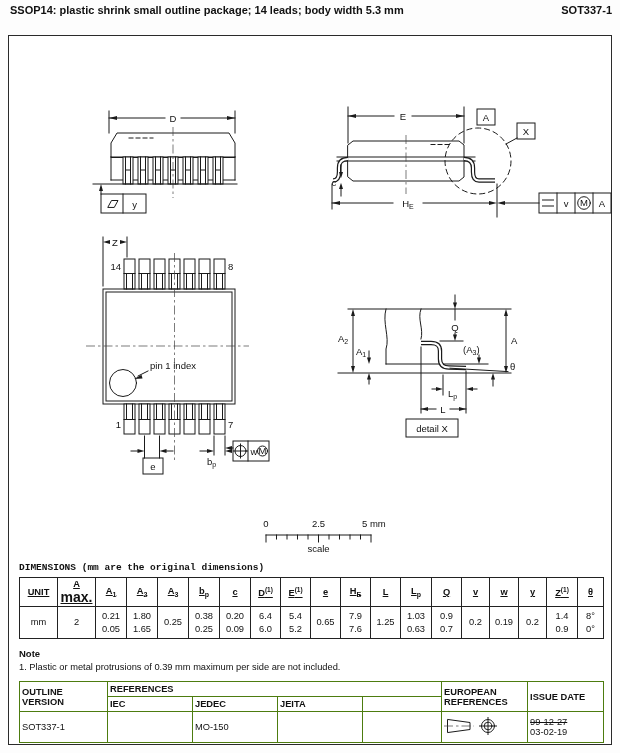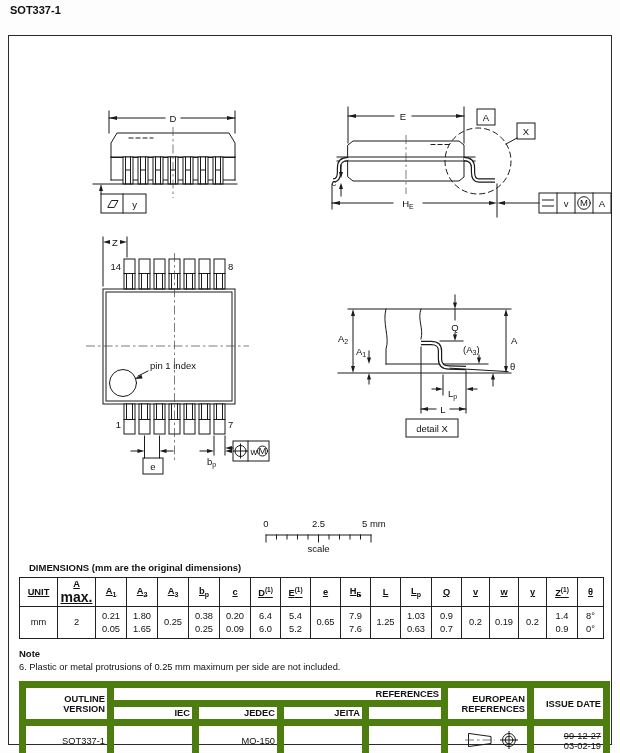--- a/index.html
+++ b/index.html
@@ -6,50 +6,51 @@
   html,body { width:620px; height:753px; }
   body { background:#fdfdfd; font-family:"Liberation Sans",sans-serif; position:relative; color:#111; }
   .hdr { position:absolute; left:10px; right:8px; top:4px; display:flex; justify-content:space-between; font-size:11px; font-weight:bold; }
   .frame { position:absolute; left:8px; top:35px; width:604px; height:710px; border:1.5px solid #2a2a2a; background:#fff; }
   .abs { position:absolute; }
   .fv { left:80px; top:61px; }
   .sv { left:322px; top:61px; }
   .bv { left:77px; top:193px; }
   .dv { left:327px; top:253px; }
   .sb { left:232px; top:477px; }
-  .dims-title { position:absolute; left:20px; top:526px; font-size:9.5px; font-weight:bold; }
+  .dims-title { position:absolute; left:10px; top:526px; font-size:9.5px; font-weight:bold;font-family:Liberation Mono, monospace; }
   table.dims { position:absolute; left:10px; top:541px; width:584px; border-collapse:collapse; table-layout:fixed; font-size:9.3px; }
   .dims th,.dims td { border:1px solid #222; text-align:center; vertical-align:middle; padding:1px 0; }
   .dims th { font-weight:bold; height:26px;text-decoration:underline; }
   .dims td { height:32px; white-space:pre-line; line-height:1.3; }
   .dims sub { font-size:7px; }
   .dims sup { font-size:6.5px; }
   .l2 { display:block; font-size:14px; }
   .note-h { position:absolute; left:10px; top:612px; font-size:9.5px; font-weight:bold; }
   .note-t { position:absolute; left:10px; top:626px; font-size:9.3px; }
   table.refs { position:absolute; left:10px; top:645px; width:584px; border-collapse:collapse; table-layout:fixed; font-size:9.3px; }
-  .refs th,.refs td { border:7px solid #4d7c0f; text-align:right; vertical-align:middle; padding:1px 2px; }
+  .refs th,.refs td { border:1px solid #4d7c0f; text-align:left; vertical-align:middle; padding:1px 2px; }
   .refs th { font-weight:bold; white-space:pre-line; }
   .refs td { height:28px; }
   .strike { text-decoration:line-through; }
   
   .dln { stroke:#1b1b1b; stroke-width:1; fill:none; stroke-linecap:square; }
   .ddash { stroke-dasharray:4 3; }
   .dcl { stroke:#444; stroke-width:0.7; fill:none; stroke-dasharray:9 3 2.5 3; }
   .dfill { fill:#1b1b1b; stroke:none; }
   .pin { fill:#fff; stroke:#1b1b1b; stroke-width:1; }
   .lead { stroke:#1b1b1b; stroke-width:4.4; fill:none; }
   .leadw { stroke:#fff; stroke-width:2; fill:none; }
   svg text { font-family:"Liberation Sans",sans-serif; font-size:9.5px; fill:#111; stroke:none; }
   .dsub { font-size:7px; }
 </style>
 </head>
 <body>
 
 <div class="hdr">
+  <span>SSOP14: plastic shrink small outline package; 14 leads; body width 5.3 mm</span>
   <span>SOT337-1</span>
 </div>
 
 <div class="frame">
 
   <svg class="abs fv" width="250" height="130" viewBox="0 0 250 130">
     <g>
       <line class="dln" x1="20" y1="14" x2="20" y2="36"></line>
         <line class="dln" x1="146" y1="14" x2="146" y2="36"></line>
       <line class="dln" x1="20" y1="21" x2="76" y2="21"></line>
@@ -462,21 +463,21 @@
       <td>0.2</td>
       <td>1.4
 0.9</td>
       <td>8°
 0°</td>
     </tr>
   </tbody>
     </table>
 
   <div class="note-h">Note</div>
-  <div class="note-t">6. Plastic or metal protrusions of 0.25 mm maximum per side are not included.</div>
+  <div class="note-t">1. Plastic or metal protrusions of 0.39 mm maximum per side are not included.</div>
 
   <table class="refs">
     <colgroup>
       <col style="width:88px">
         <col style="width:85px">
         <col style="width:85px">
         <col style="width:85px">
       <col style="width:79px">
         <col style="width:86px">
         <col style="width:76px">

